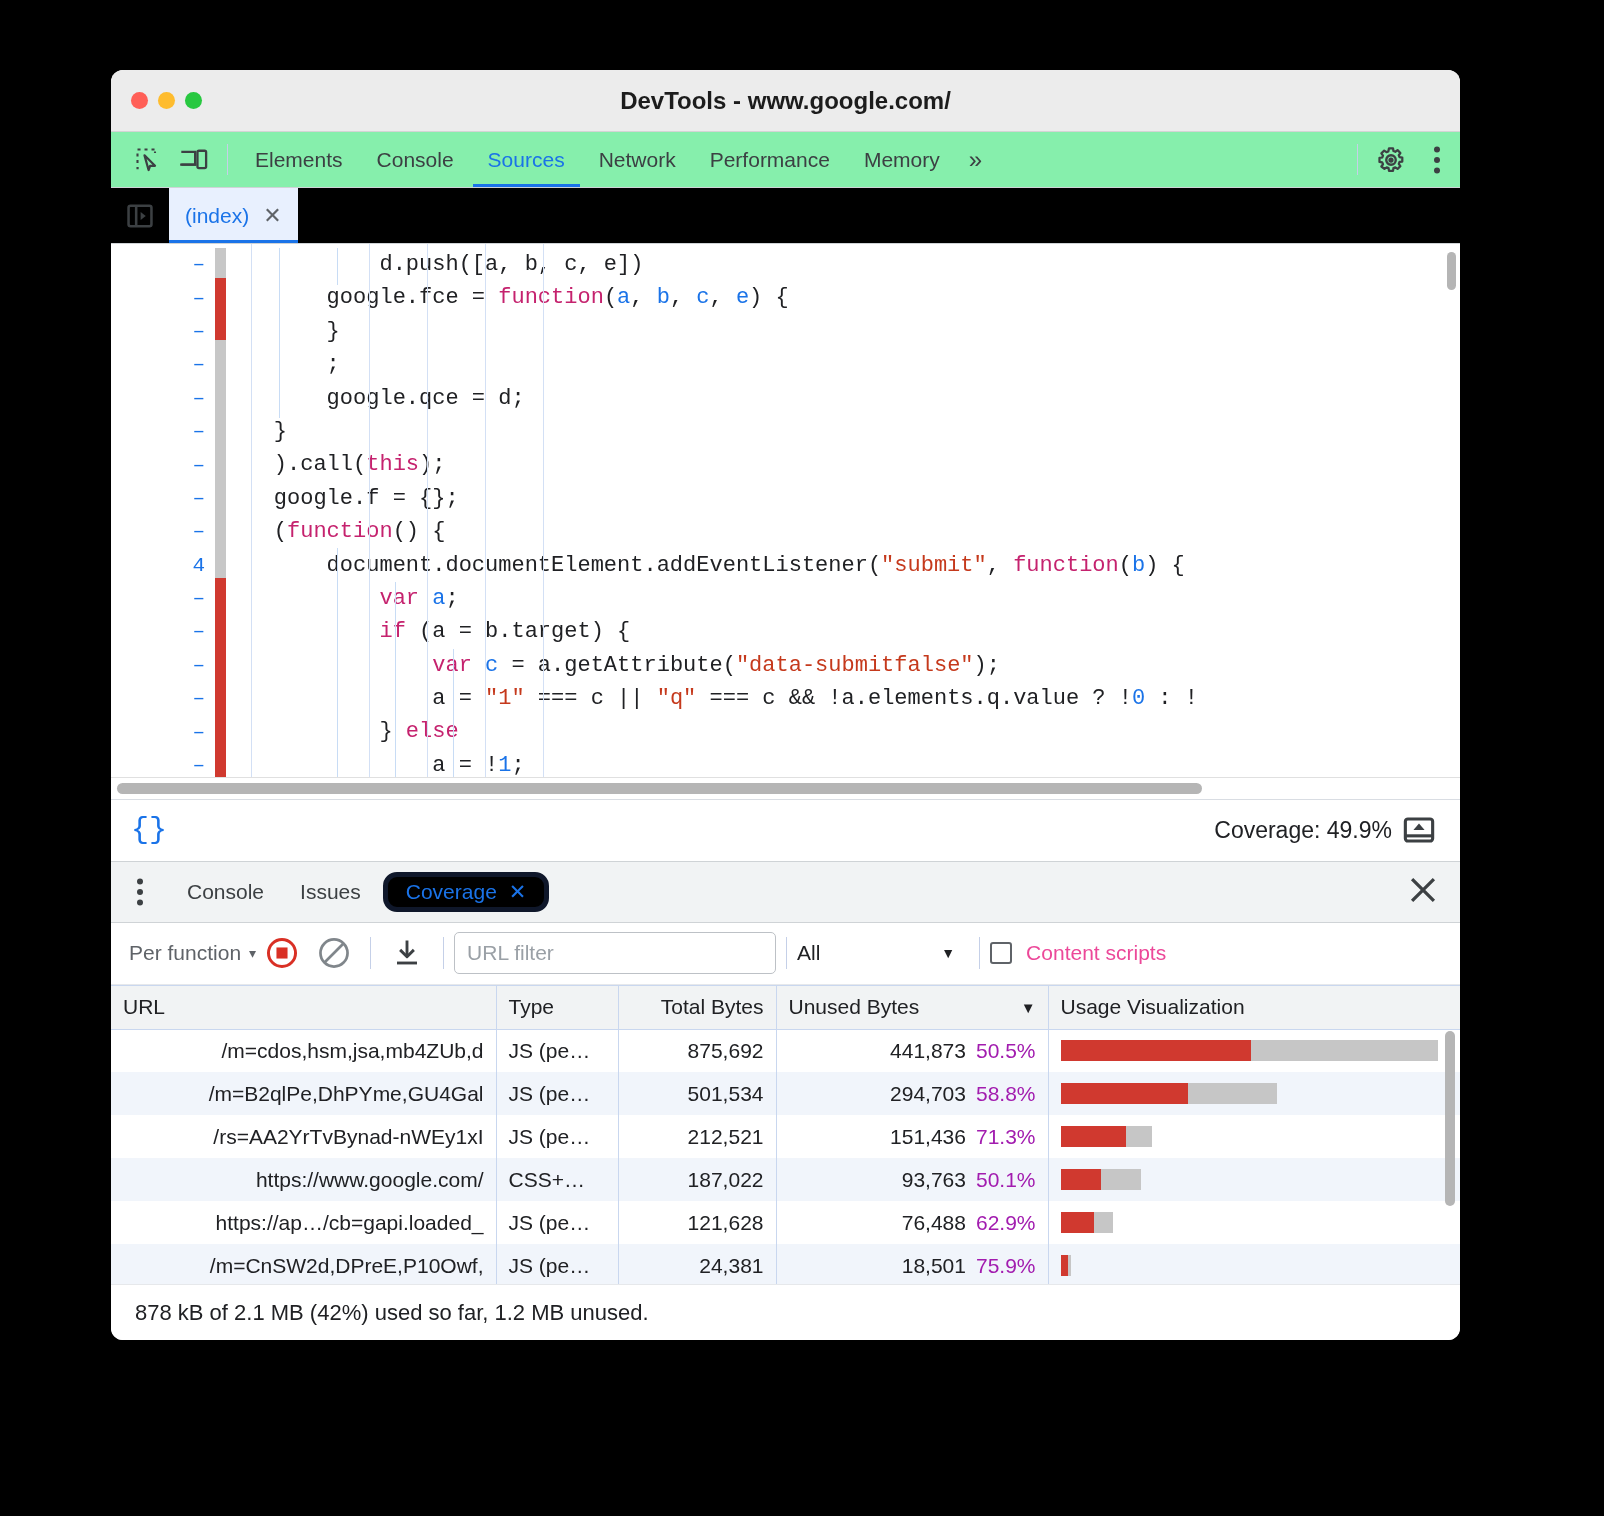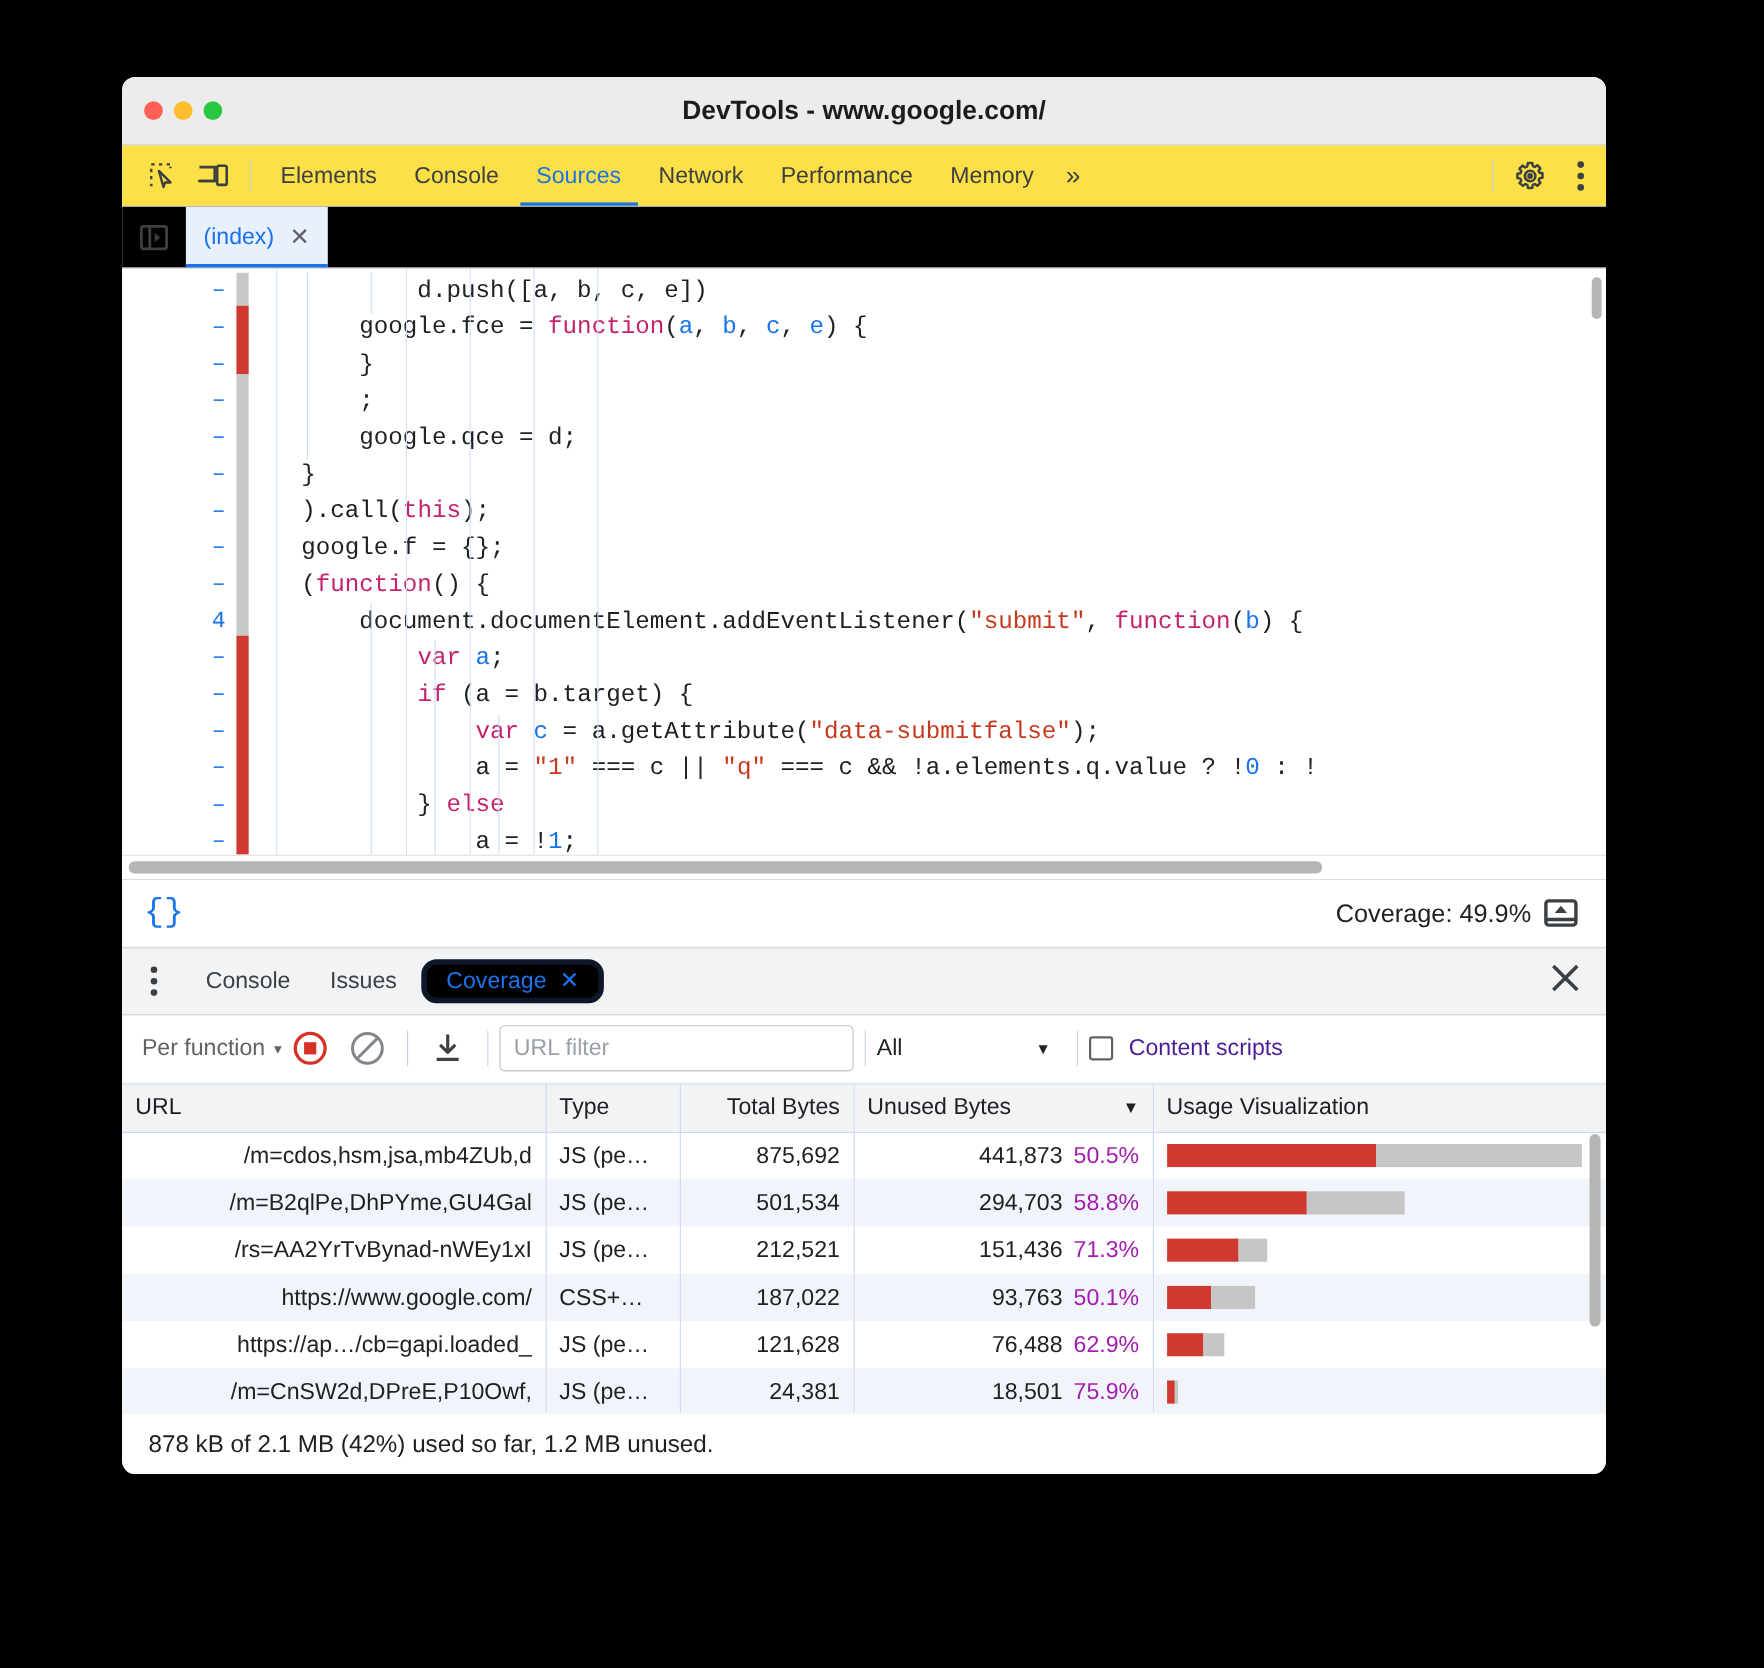--- a/index.html
+++ b/index.html
@@ -32,21 +32,21 @@
   .dot.yellow { background: #febc2e; }
   .dot.green { background: #28c840; }
   .win-title {
     position: absolute; left: 0; right: 0; text-align: center;
     font-size: 24px; font-weight: bold; color: #1c1c1c;
     pointer-events: none;
   }
   
   .dt-toolbar {
     height: 56px; flex: 0 0 56px;
-    background: #fde047;
+    background: #86efac;
     border-bottom: 1px solid #cfd3d6;
     display: flex; align-items: stretch;
     padding-left: 14px;
   }
   .tb-icon {
     width: 46px; display: flex; align-items: center; justify-content: center;
     cursor: pointer;
   }
   .tb-sep { width: 1px; background: #c5d0e8; margin: 12px 10px; }
   .panel-tab {
@@ -191,21 +191,21 @@
   .urlfilter {
     width: 322px; height: 42px; border: 1px solid #bdc1c6; border-radius: 5px;
     background: #fff; font-size: 21px; color: #9aa0a6; padding: 0 12px;
     font-family: "Liberation Sans", sans-serif;
   }
   .urlfilter::placeholder { color: #9aa0a6; }
   .alldd {
     display: flex; align-items: center; font-size: 21px; color: #202124;
     width: 172px; cursor: pointer; justify-content: space-between; padding-right: 14px;
   }
-  .chkwrap { display: flex; align-items: center; gap: 14px; font-size: 21px; color: #4c1d95; cursor: pointer; }
+  .chkwrap { display: flex; align-items: center; gap: 14px; font-size: 21px; color: #ec4899; cursor: pointer; }
   .chk { width: 22px; height: 22px; border: 2px solid #5f6368; border-radius: 3px; background: #fff; }
   
   .cov-table-wrap { flex: 1 1 auto; display: flex; flex-direction: column; overflow: hidden; position: relative; background:#fff; }
   table.cov { width: 100%; border-collapse: collapse; table-layout: fixed; }
   table.cov th {
     background: #f1f3f4; font-size: 21px; font-weight: normal; color: #202124;
     text-align: left; height: 44px; padding: 0 12px;
     border-right: 1px solid #c9d7ef; border-bottom: 1px solid #c9d7ef;
     border-top: 1px solid #c9d7ef;
   }

